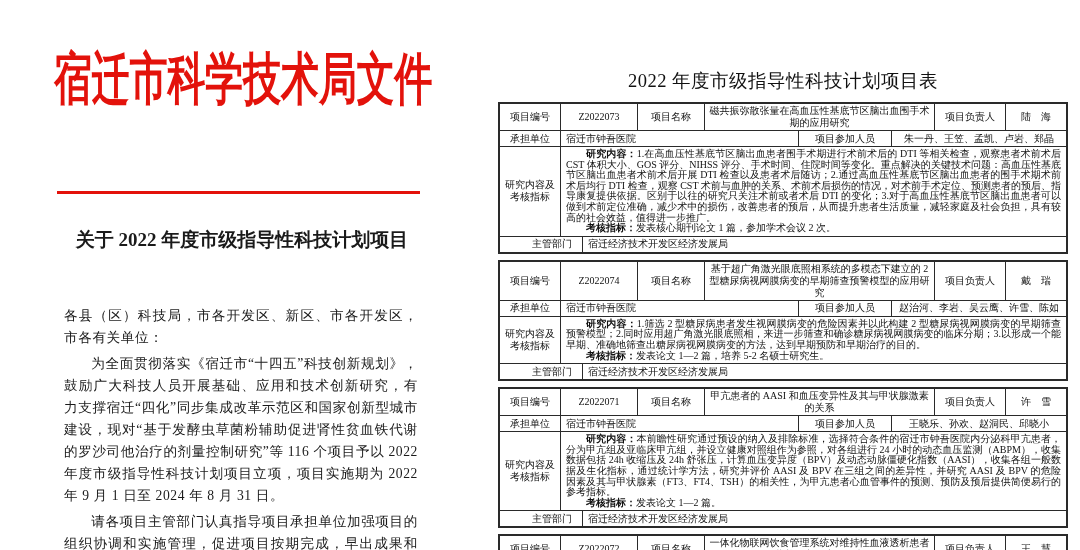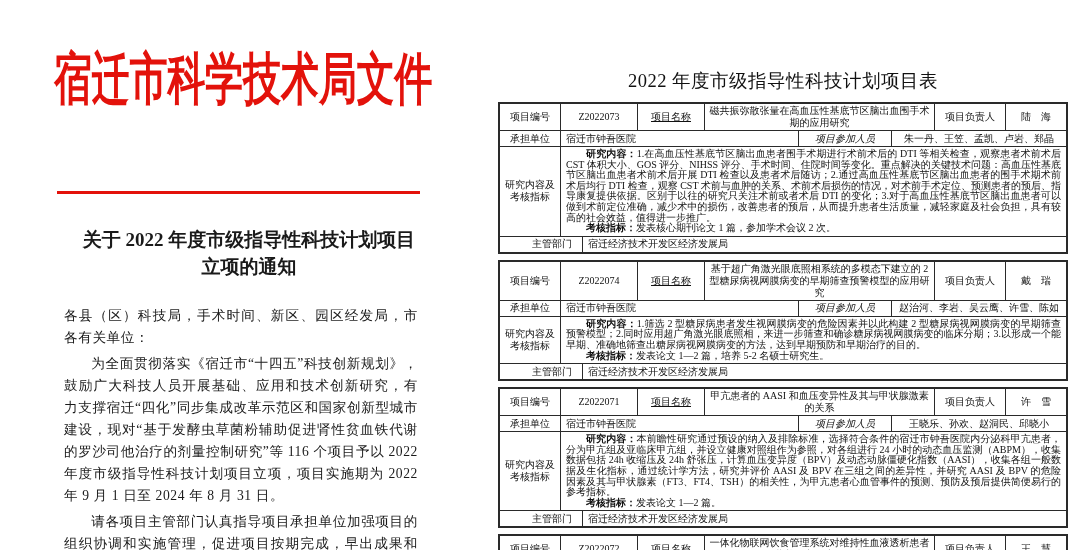--- a/index.html
+++ b/index.html
@@ -16,21 +16,21 @@
     transform:scale(0.86,1.28);transform-origin:left top;letter-spacing:0px;
   }
   .doc-no{
     position:absolute;left:16px;top:165px;width:372px;
     text-align:center;font-size:14px;color:#333;letter-spacing:1px;
   }
   .red-rule{
     position:absolute;left:17px;top:191px;width:363px;height:3px;background:#e3120b;
   }
   .notice-title{
-    position:absolute;left:15px;top:226px;width:388px;
+    position:absolute;left:8px;top:226px;width:388px;
     text-align:center;font-weight:bold;font-size:19px;line-height:27px;color:#1a1a1a;
   }
   .doc-body{
     position:absolute;left:24px;top:305px;width:354px;
     font-size:13.6px;line-height:22px;letter-spacing:0.6px;
     text-align:justify;color:#1a1a1a;
   }
   .doc-body p{margin:0;}
   .doc-body p.indent{text-indent:2em;margin-top:4px;}
   
@@ -43,46 +43,45 @@
   .row{display:flex;border-bottom:1px solid #2a2a2a;align-items:stretch;}
   .row.lastrow{border-bottom:none;padding-left:22px;}
   .cell{
     border-right:1px solid #2a2a2a;display:flex;align-items:center;justify-content:center;
     text-align:center;padding:1px 3px;font-size:10px;line-height:12px;color:#111;min-height:13px;
   }
   .cell.last{border-right:none;}
   .cell.left{justify-content:flex-start;text-align:left;padding-left:5px;}
   .w-lab{width:54px;flex:none;}
   .w-no{width:70px;flex:none;}
-  .w-name{width:60px;flex:none;text-decoration:underline;}
+  .w-name{width:60px;flex:none;}
   .w-leader{width:64px;flex:none;}
   .w-leadname{width:54px;flex:none;}
-  .w-part{width:86px;flex:none;font-style:italic;}
+  .w-part{width:86px;flex:none;}
   .w-partnames{width:168px;flex:none;}
   .flex1{flex:1;min-width:0;}
   .content{
     display:block;text-align:justify;font-size:10px;line-height:10.6px;
     padding:2px 5px;color:#111;
   }
   .content p{margin:0;}
   .content p.ind{text-indent:2em;}
   .bb{font-weight:bold;}
 </style>
 </head>
 <body>
 
 <div class="doc-pane">
   <div class="red-head">宿迁市科学技术局文件</div>
   <div class="red-rule"></div>
   <div class="notice-title">
     <div>关于 2022 年度市级指导性科技计划项目</div>
-    <div>立项的通知</div>
   </div>
   <div class="doc-body">
-    <p>各县（区）科技局，手术时间、新区、园区经发局，市各有关单位：</p>
+    <p>各县（区）科技局，市各开发区、新区、市各开发区，市各有关单位：</p>
     <p class="indent">为全面贯彻落实《宿迁市“十四五”科技创新规划》，鼓励广大科技人员开展基础、应用和技术创新研究，有力支撑宿迁“四化”同步集成改革示范区和国家创新型城市建设，现对“基于发酵虫草菌粉辅助促进肾性贫血铁代谢的罗沙司他治疗的剂量控制研究”等 116 个项目予以 2022 年度市级指导性科技计划项目立项，项目实施期为 2022 年 9 月 1 日至 2024 年 8 月 31 日。</p>
     <p class="indent">请各项目主管部门认真指导项目承担单位加强项目的组织协调和实施管理，促进项目按期完成，早出成果和效益，并督促</p>
   </div>
 </div>
 
 <div class="table-pane">
   <div class="table-title">2022 年度市级指导性科技计划项目表</div>
 
   <div class="block">
     <div class="row">

